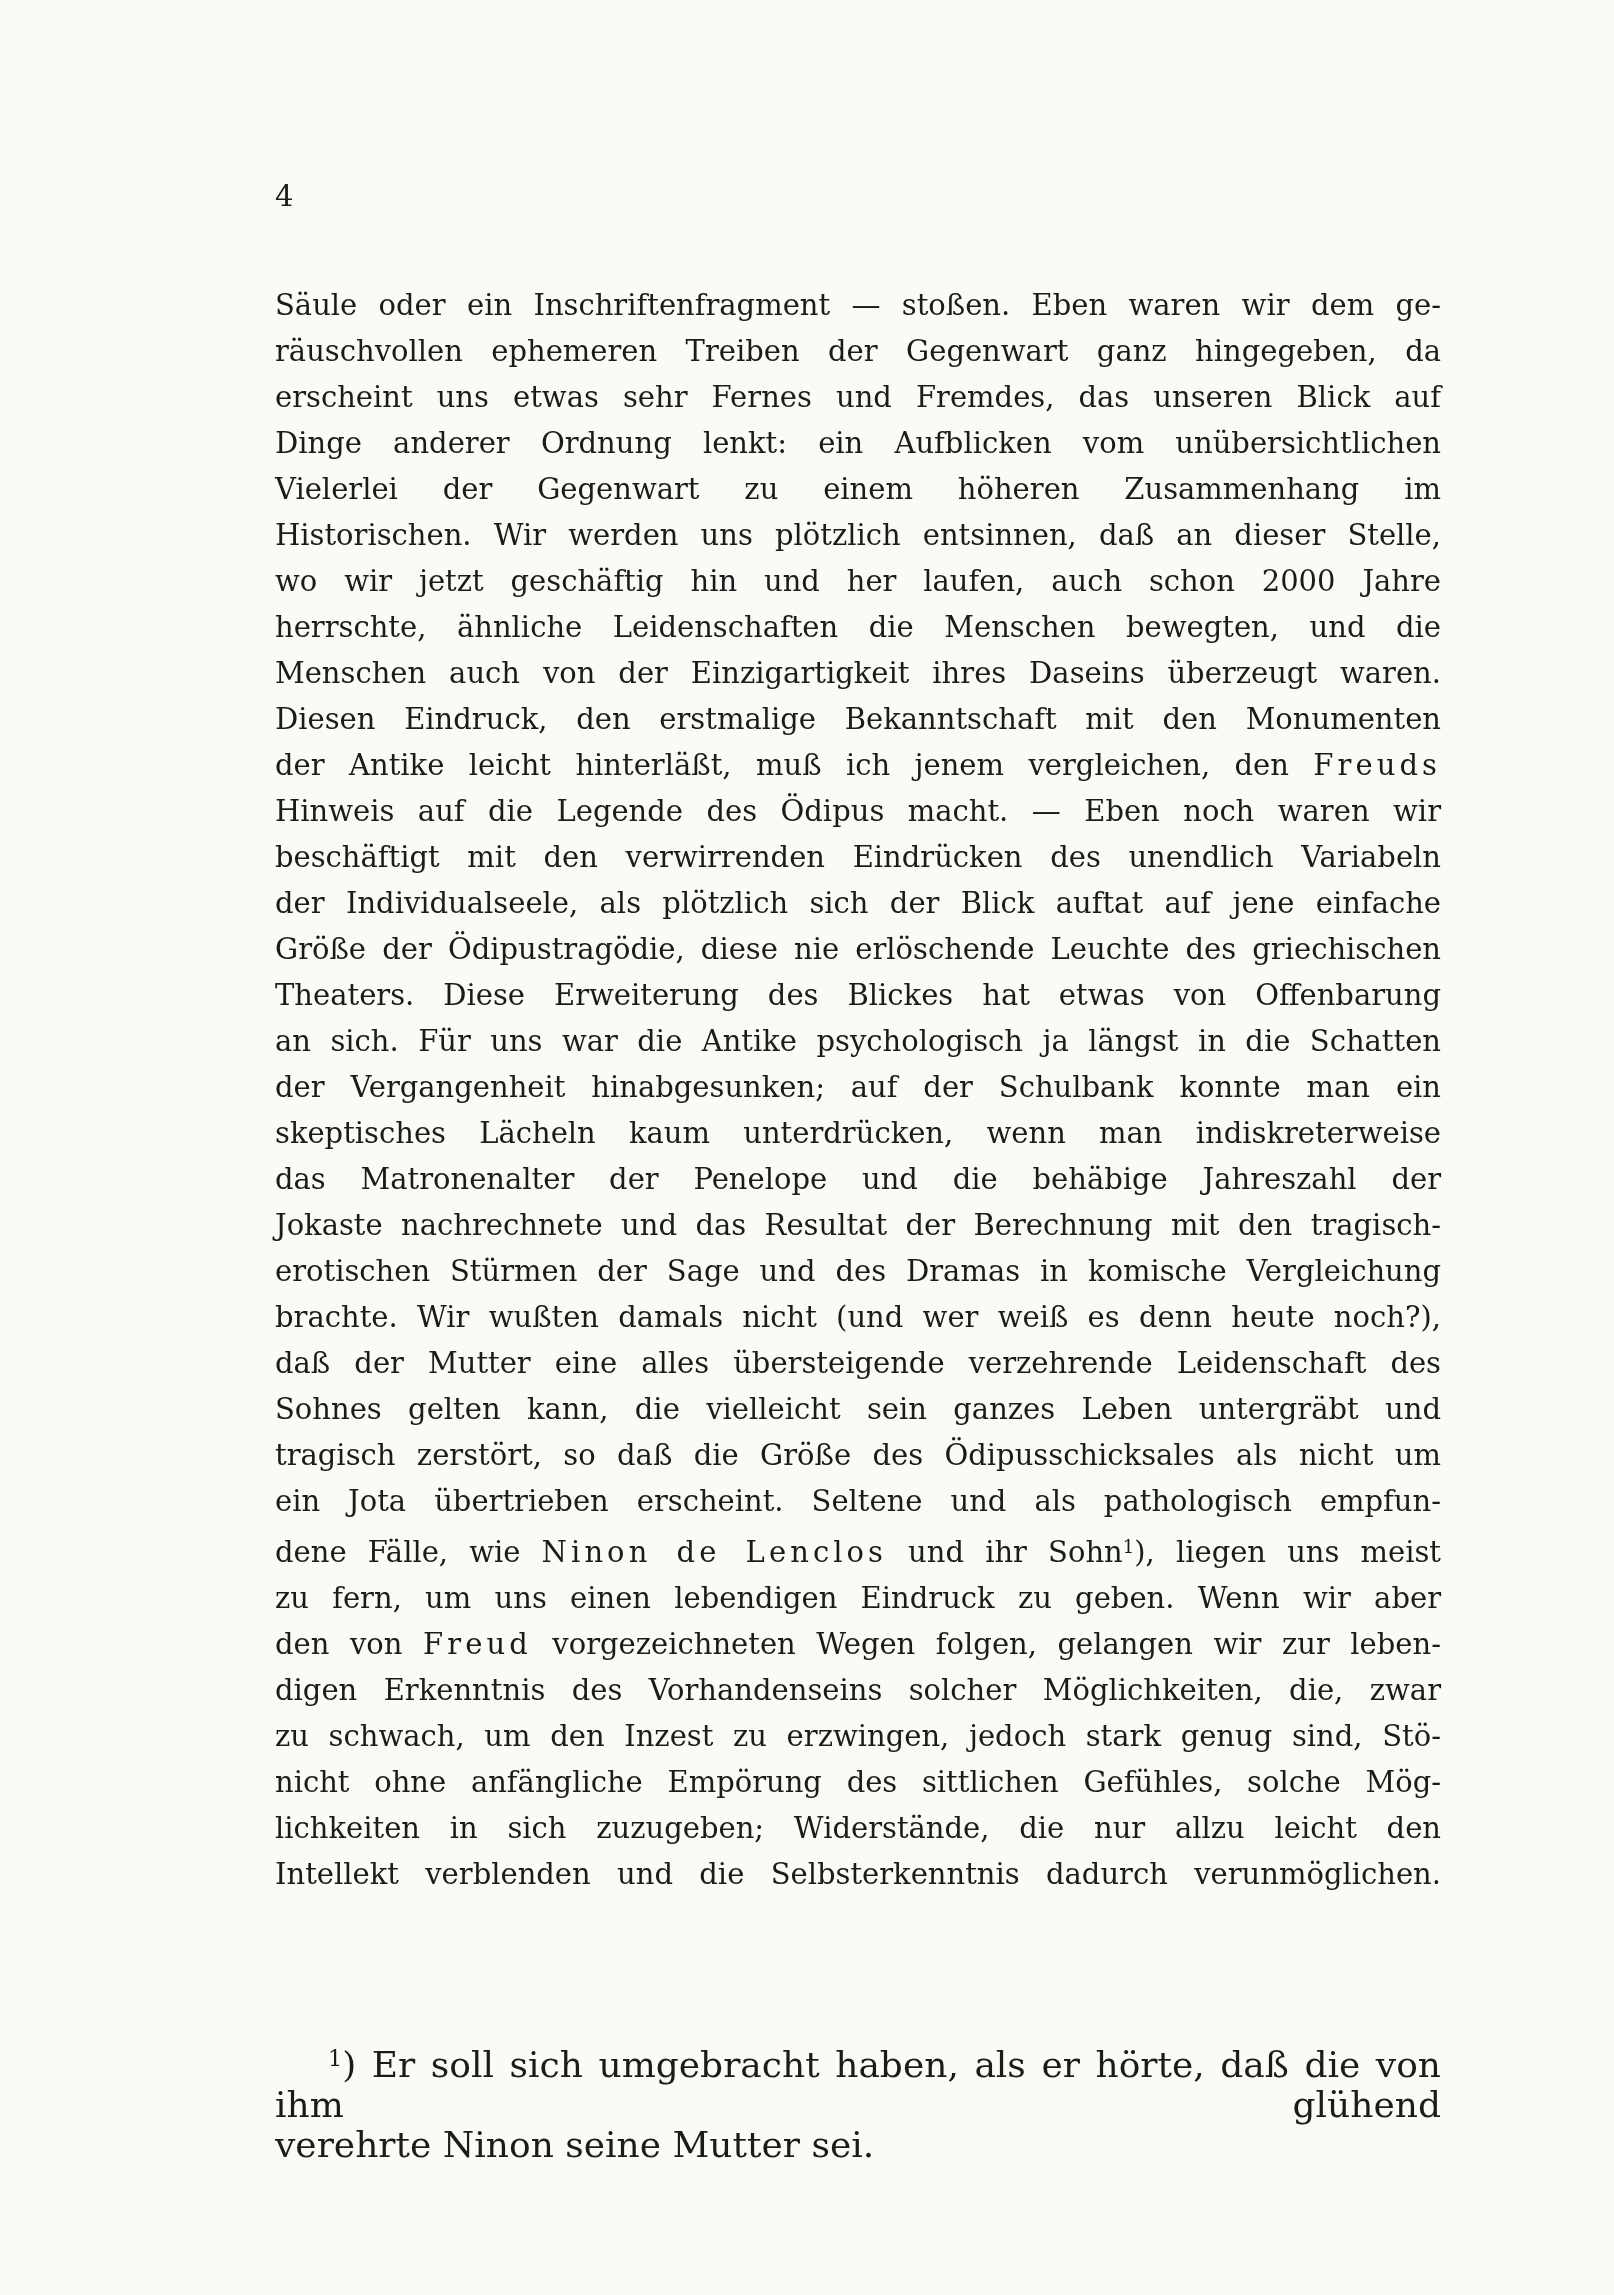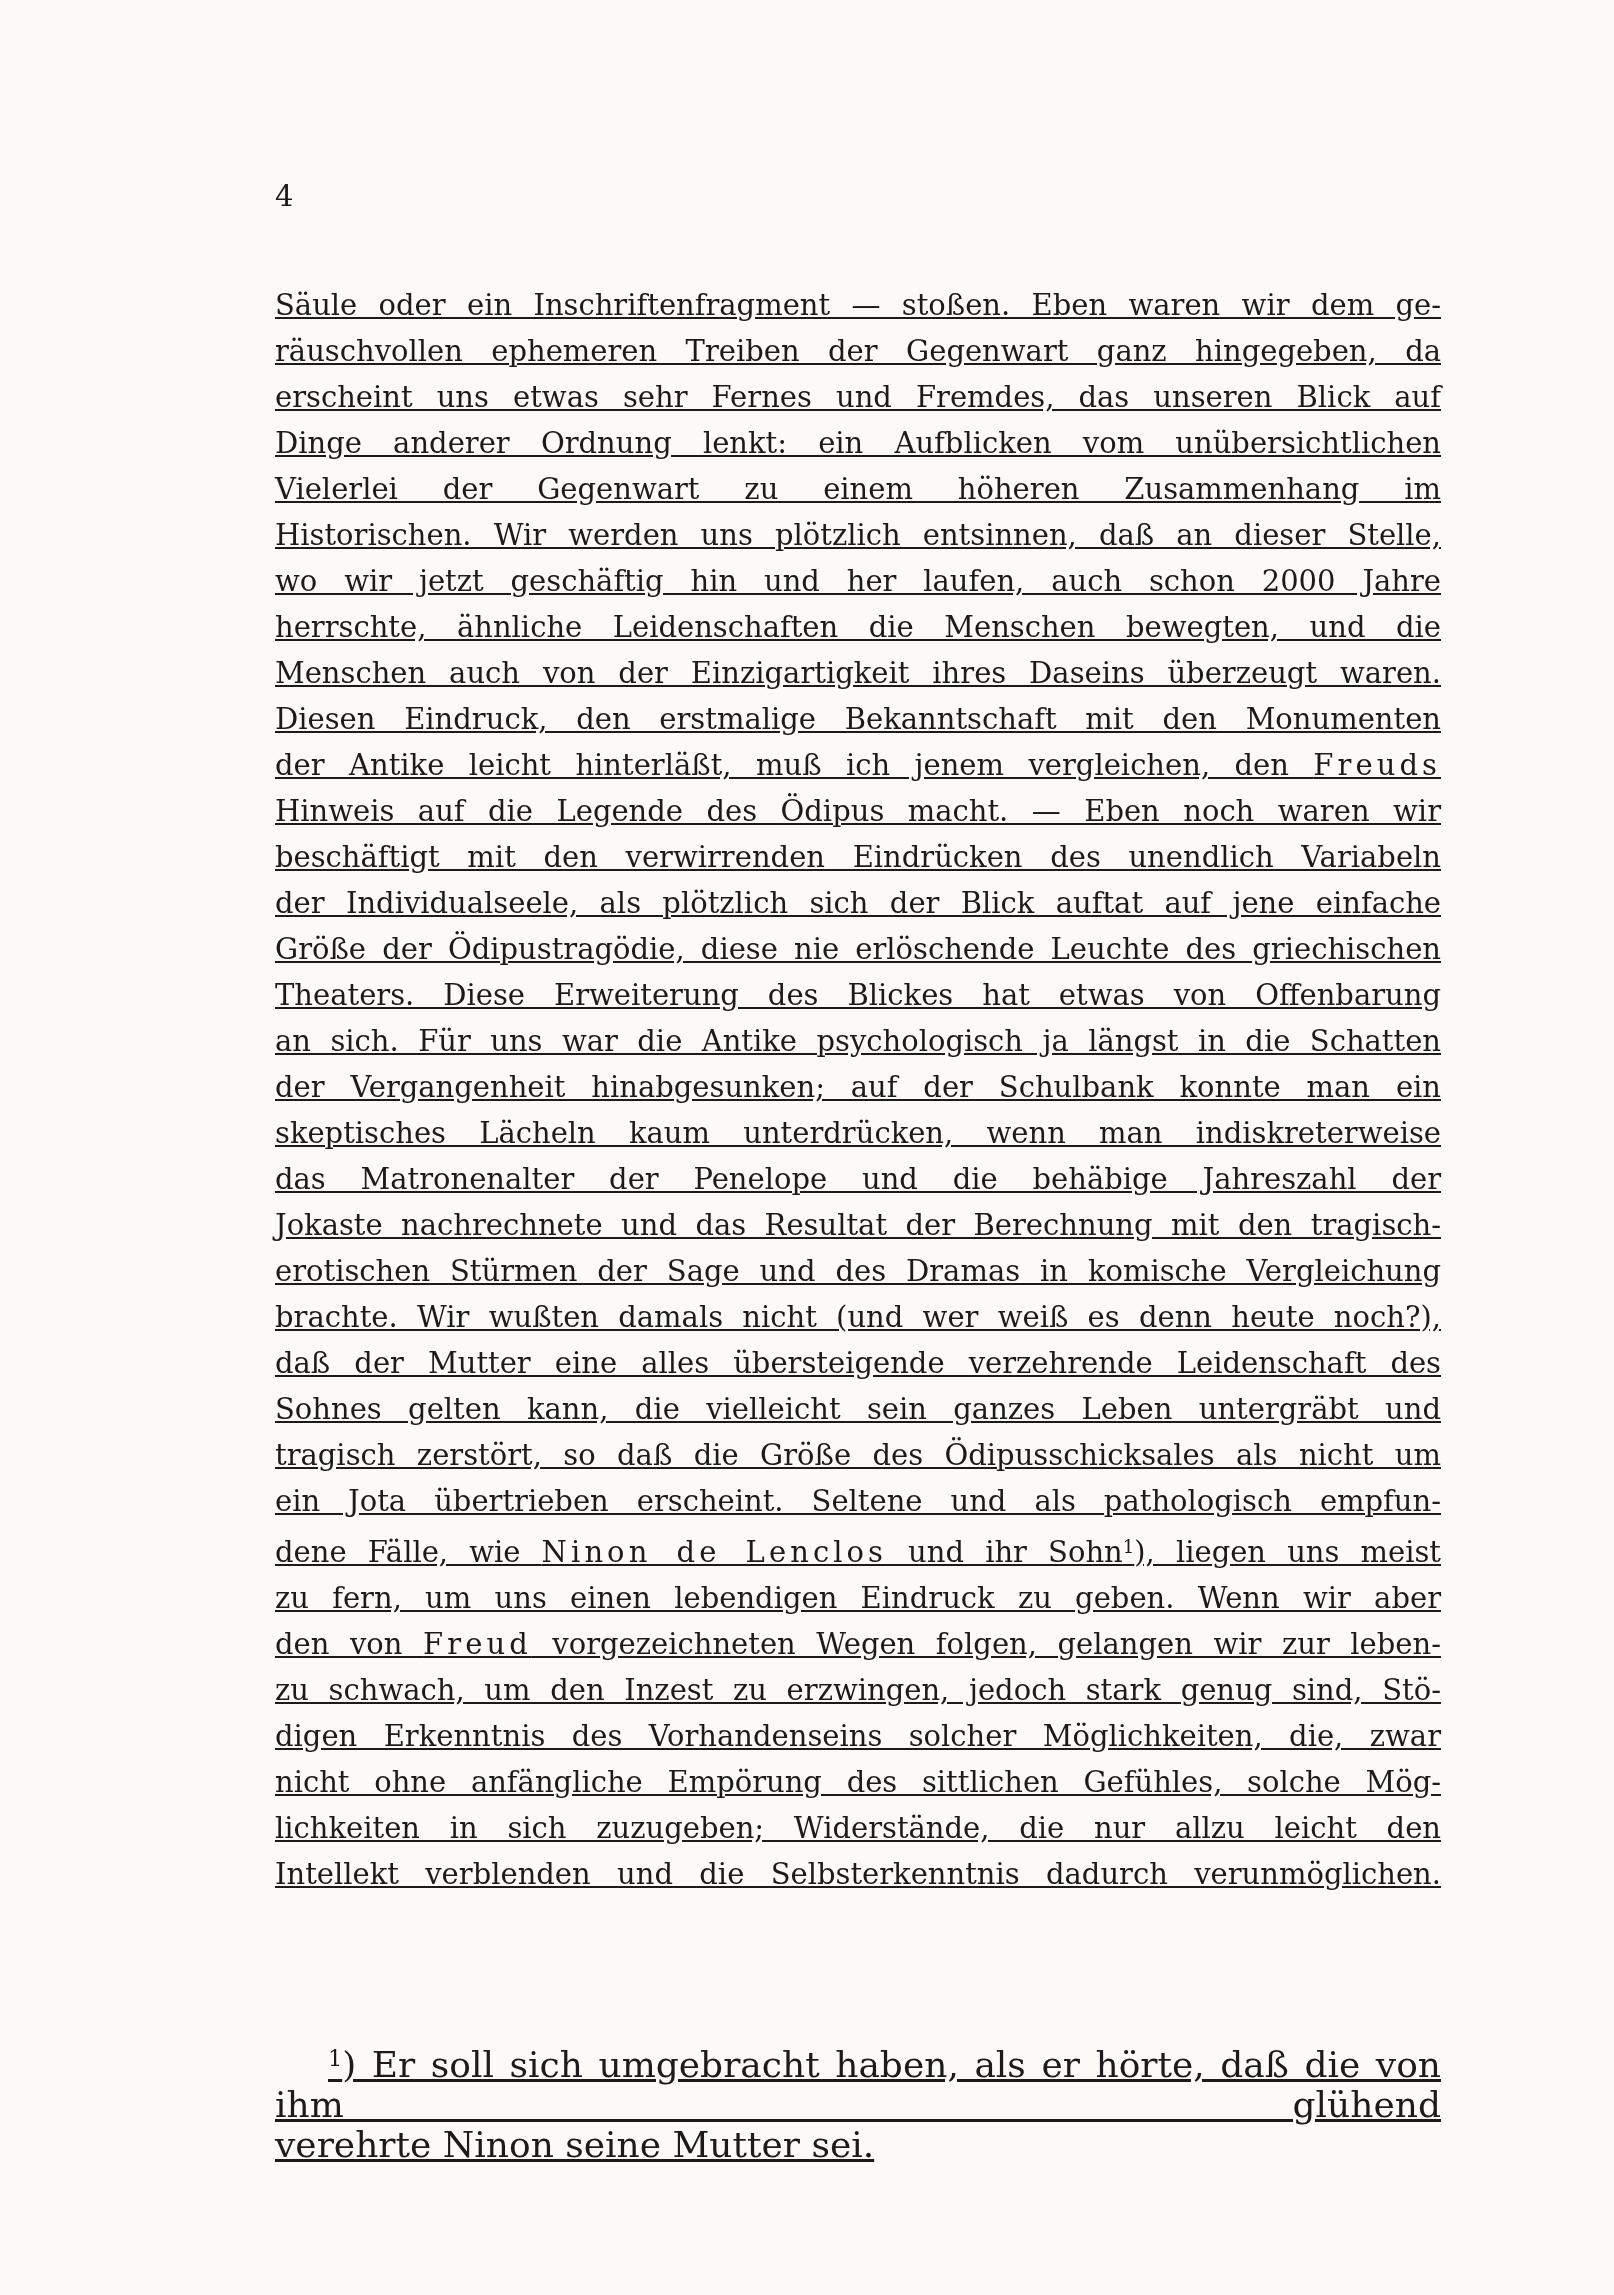--- a/index.html
+++ b/index.html
@@ -38,21 +38,20 @@
     position: absolute;
     left: 275px;
     top: 2038px;
     width: 1166px;
     font-size: 36px;
     line-height: 40px;
   }
   .tline {
     text-align: justify;
     text-align-last: justify;
-    text-decoration: underline;
   }
   .tline-last {
     text-align-last: left;
   }
   .tline-indent {
     text-indent: 53px;
   }
   .sperr {
     letter-spacing: 0.14em;
   }
@@ -90,22 +89,22 @@
       <div class="tline"><span>Jokaste nachrechnete und das Resultat der Berechnung mit den tragisch-</span></div>
       <div class="tline"><span>erotischen Stürmen der Sage und des Dramas in komische Vergleichung</span></div>
       <div class="tline"><span>brachte. Wir wußten damals nicht (und wer weiß es denn heute noch?),</span></div>
       <div class="tline"><span>daß der Mutter eine alles übersteigende verzehrende Leidenschaft des</span></div>
       <div class="tline"><span>Sohnes gelten kann, die vielleicht sein ganzes Leben untergräbt und</span></div>
       <div class="tline"><span>tragisch zerstört, so daß die Größe des Ödipusschicksales als nicht um</span></div>
       <div class="tline"><span>ein Jota übertrieben erscheint. Seltene und als pathologisch empfun-</span></div>
       <div class="tline"><span>dene Fälle, wie </span><span class="sperr">Ninon de Lenclos</span><span> und ihr Sohn</span><span class="sup">1</span><span>), liegen uns meist</span></div>
       <div class="tline"><span>zu fern, um uns einen lebendigen Eindruck zu geben. Wenn wir aber</span></div>
       <div class="tline"><span>den von </span><span class="sperr">Freud</span><span> vorgezeichneten Wegen folgen, gelangen wir zur leben-</span></div>
+      <div class="tline"><span>digen Erkenntnis des Vorhandenseins solcher Möglichkeiten, die, zwar</span></div>
       <div class="tline"><span>zu schwach, um den Inzest zu erzwingen, jedoch stark genug sind, Stö-</span></div>
-      <div class="tline"><span>digen Erkenntnis des Vorhandenseins solcher Möglichkeiten, die, zwar</span></div>
       <div class="tline"><span>nicht ohne anfängliche Empörung des sittlichen Gefühles, solche Mög-</span></div>
       <div class="tline"><span>lichkeiten in sich zuzugeben; Widerstände, die nur allzu leicht den</span></div>
       <div class="tline"><span>Intellekt verblenden und die Selbsterkenntnis dadurch verunmöglichen.</span></div>
     </div>
   <div class="footnote">
       <div class="tline tline-indent"><span class="sup">1</span><span>) Er soll sich umgebracht haben, als er hörte, daß die von ihm glühend</span></div>
       <div class="tline tline-last"><span>verehrte Ninon seine Mutter sei.</span></div>
     </div>
 </div>
 

